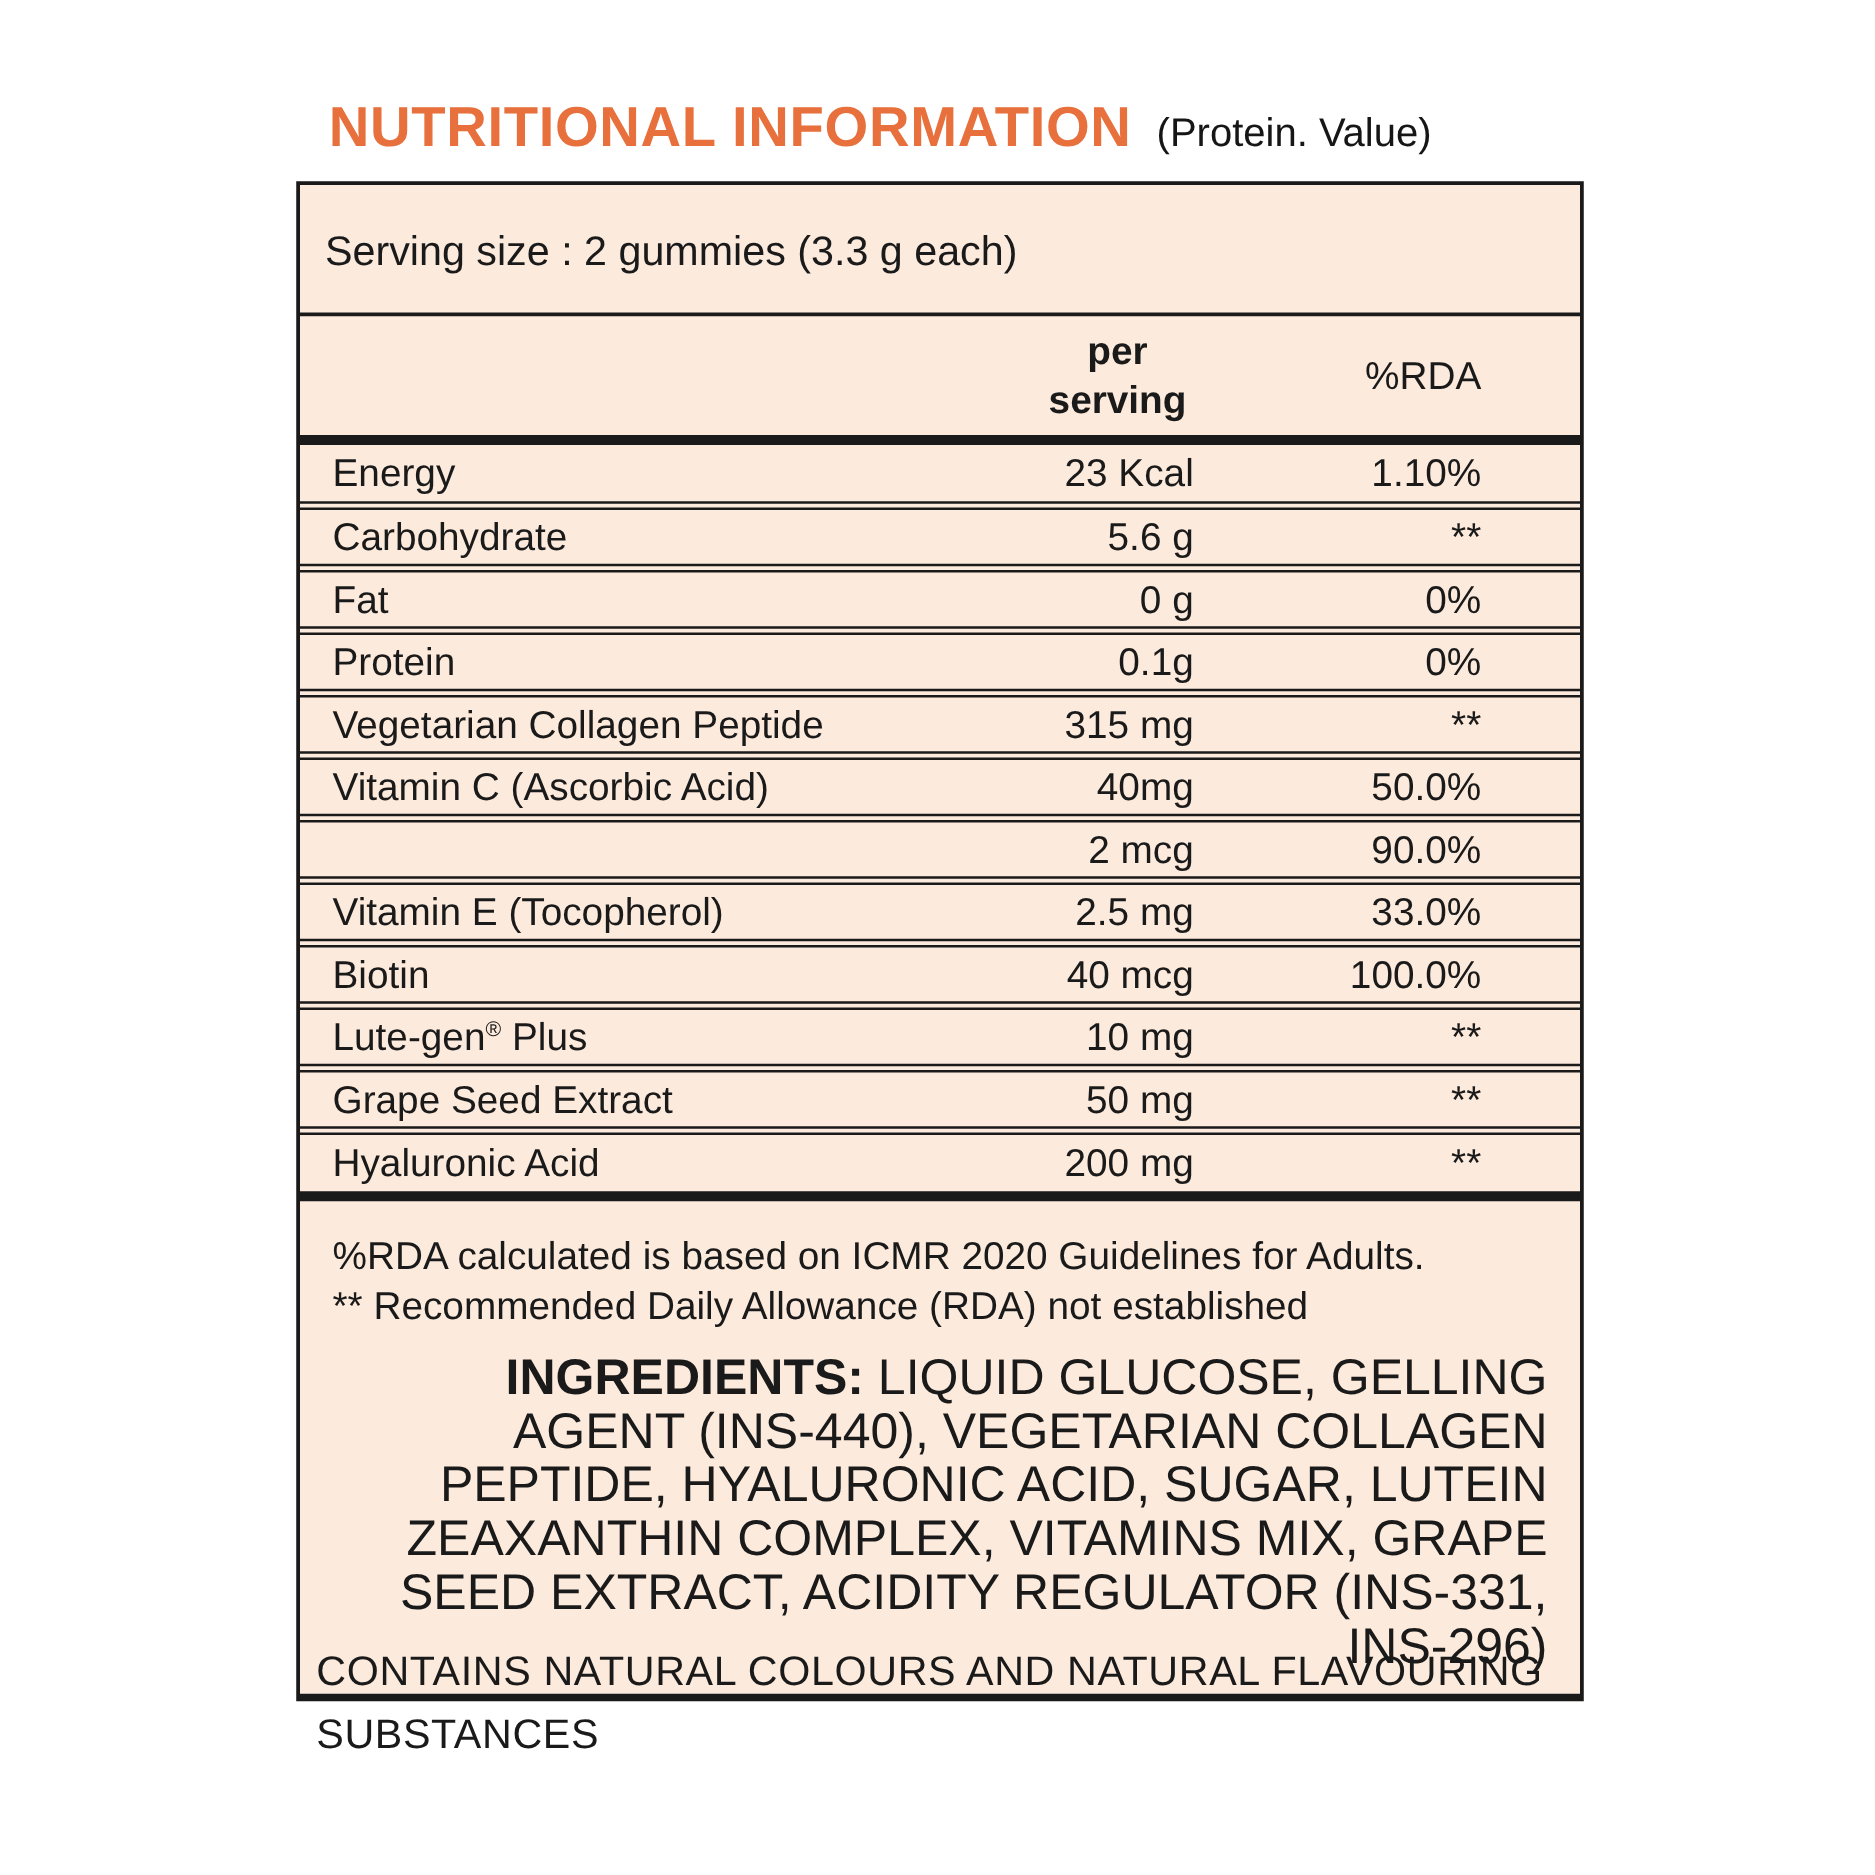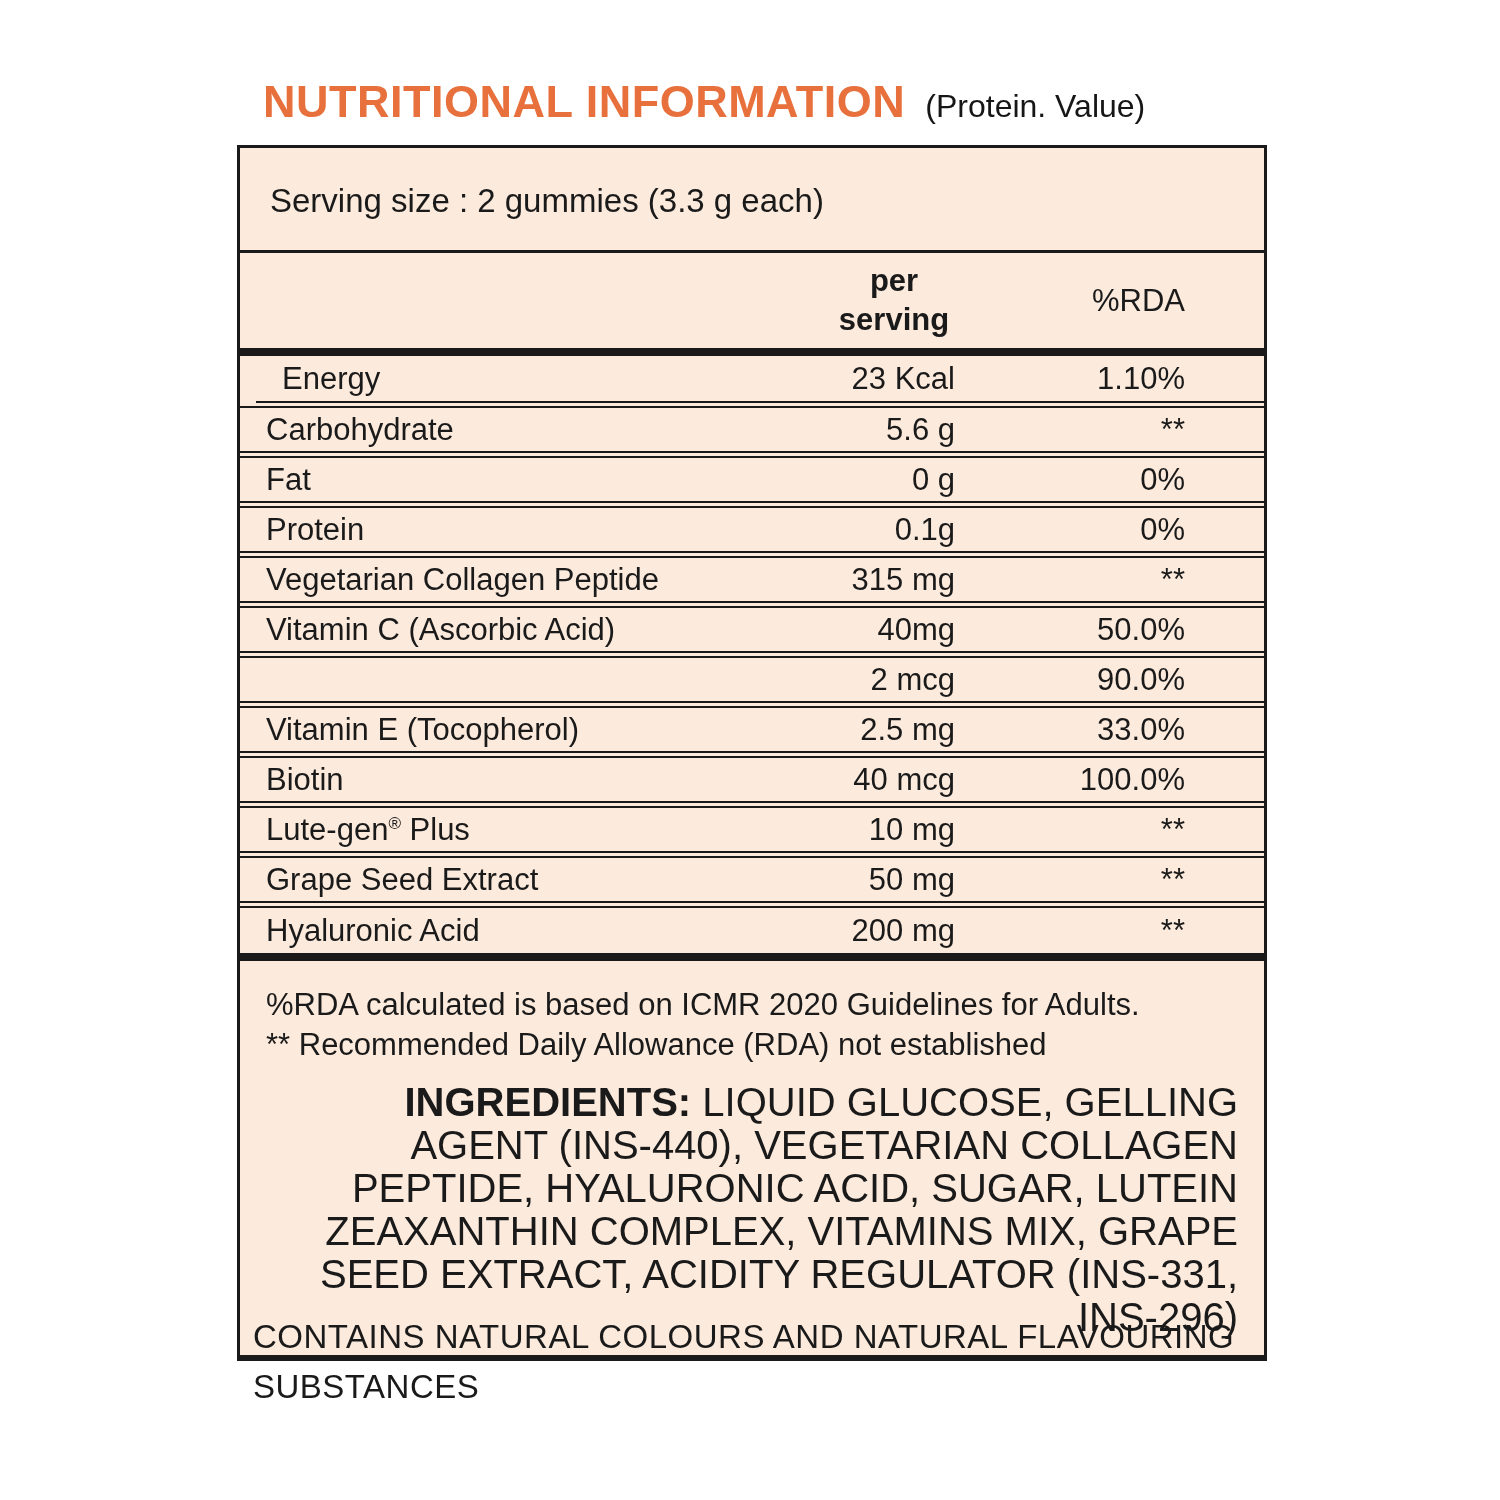--- a/index.html
+++ b/index.html
@@ -27,21 +27,21 @@
 
   
   .panel{
     position:absolute; left:237px; top:145px; width:1030px;
     background:var(--panel-bg);
     border:3px solid var(--ink);
     border-bottom-width:6px;
   }
 
   .serving-row{
-    padding:34px 26px 30px 30px;
+    padding:34px 26px 30px 20px;
     font-size:33px;
     border-bottom:3px solid var(--ink);
   }
 
   .grid3{
     display:grid;
     grid-template-columns:1fr 215px 230px;
     padding-right:79px;
     align-items:center;
   }
@@ -55,21 +55,21 @@
 
   .thick-divider{ height:8px; background:var(--ink); }
 
   .nutrient-row{
     min-height:47px;
     font-size:31px;
     border-top:2px solid var(--ink);
     border-bottom:2px solid var(--ink);
     margin-top:3px;
   }
-  .nutrient-row:first-child{ border-top:none; margin-top:0;margin-left:16px; }
+  .nutrient-row:first-child{ border-top:none; margin-top:0; }
   .nutrient-row:last-child{ border-bottom:none; }
   .nutrient-name{ padding-left:26px; }
   .nutrient-name sup{ font-size:0.55em; }
   .cell-val{ grid-column:2; justify-self:end; text-align:center; }
   .cell-rda{ grid-column:3; justify-self:end; text-align:left; }
 
   .footnotes{ padding:24px 26px 0 26px; font-size:31px; line-height:40px; }
   .ingredients{ padding:16px 26px 16px 26px; font-size:40px; line-height:43px;text-align:right; }
   .ingredients .ing-label{ font-weight:bold; }
 

